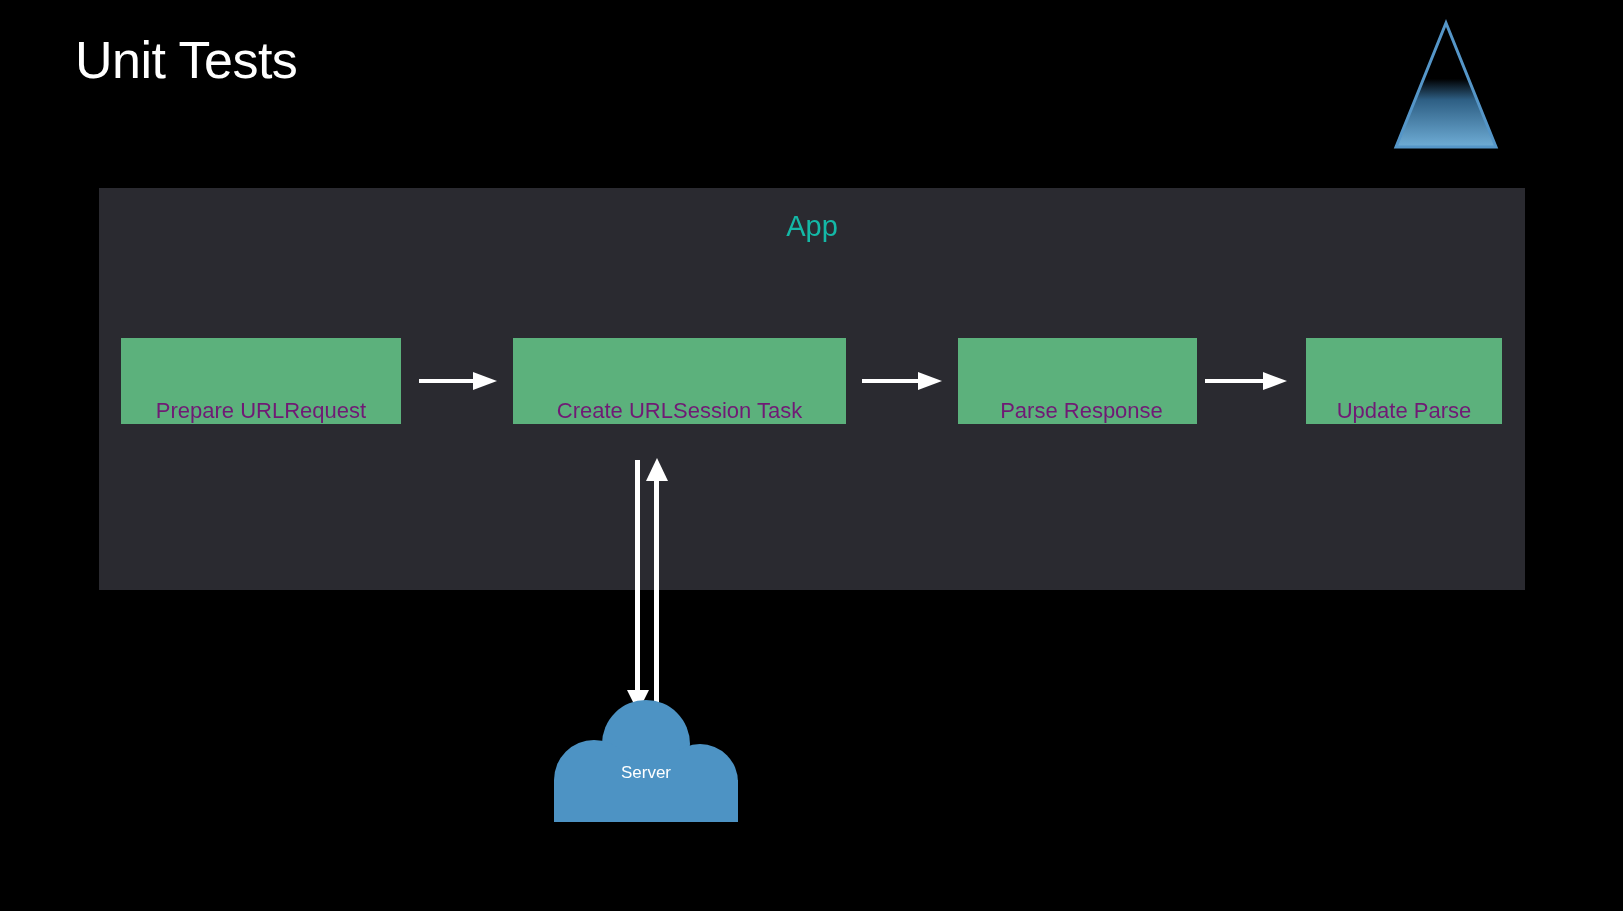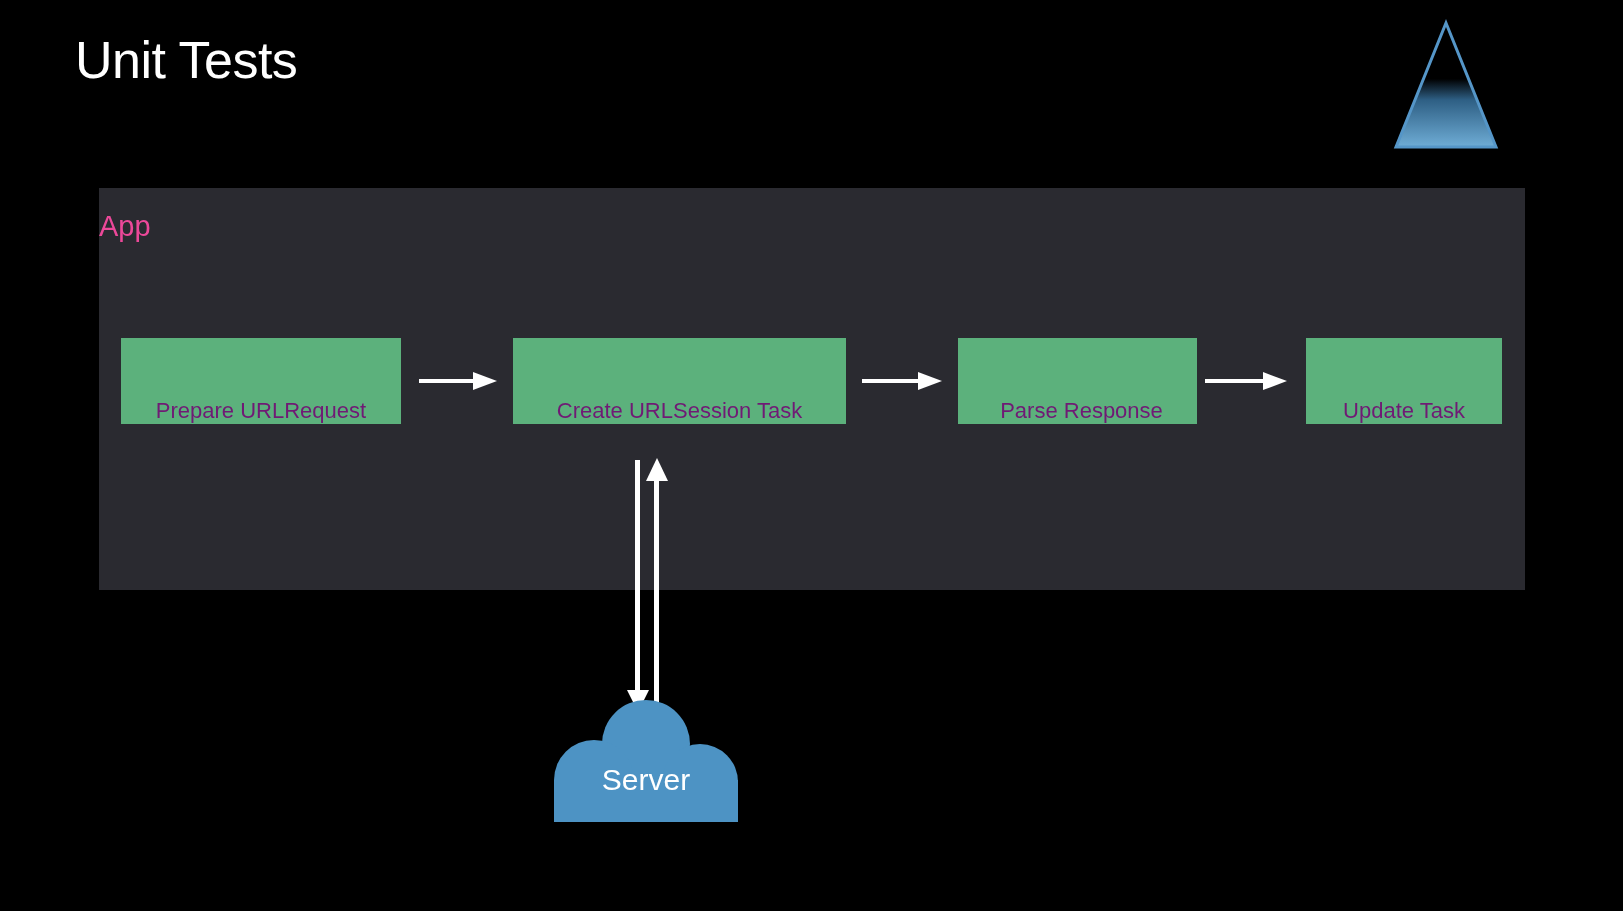--- a/index.html
+++ b/index.html
@@ -45,23 +45,23 @@
     top: 188px;
     width: 1426px;
     height: 402px;
     background: #2a2a30;
   }
   #app-label {
     position: absolute;
     left: 0;
     top: 22px;
     width: 100%;
-    text-align: left;
+    text-align: center;
     font-size: 29px;
-    color: #ec4899;
+    color: #14b8a6;
     font-weight: normal;
   }
 
   
   .pipeline-box {
     position: absolute;
     display: flex;
     align-items: flex-end;
     justify-content: center;
     color: #701a75;
@@ -96,21 +96,21 @@
     top: 700px;
     width: 200px;
     height: 122px;
   }
   #server-label {
     position: absolute;
     left: 546px;
     top: 763px;
     width: 200px;
     text-align: center;
-    font-size: 30px;
+    font-size: 17px;
     color: #ffffff;
     pointer-events: none;
   }
 </style>
 </head>
 <body>
 
 <div id="slide-title">Unit Tests</div>
 
 <div id="logo-triangle">
@@ -137,21 +137,21 @@
 
 <div id="box-create" class="pipeline-box" style="background:#5cb17c">
   <span>Create URLSession Task</span>
 </div>
 
 <div id="box-parse" class="pipeline-box" style="background:#5cb17c">
   <span>Parse Response</span>
 </div>
 
 <div id="box-update" class="pipeline-box" style="background:#5cb17c">
-  <span>Update Task</span>
+  <span>Update Parse</span>
 </div>
 
 <div id="arrow-1" class="h-arrow">
   <svg width="100%" height="100%" viewBox="0 0 78 22" preserveAspectRatio="none" xmlns="http://www.w3.org/2000/svg">
     <rect x="0" y="9" width="60" height="4" fill="#ffffff"></rect>
     <polygon points="54,2 78,11 54,20" fill="#ffffff"></polygon>
   </svg>
 </div>
 
 <div id="arrow-2" class="h-arrow">

